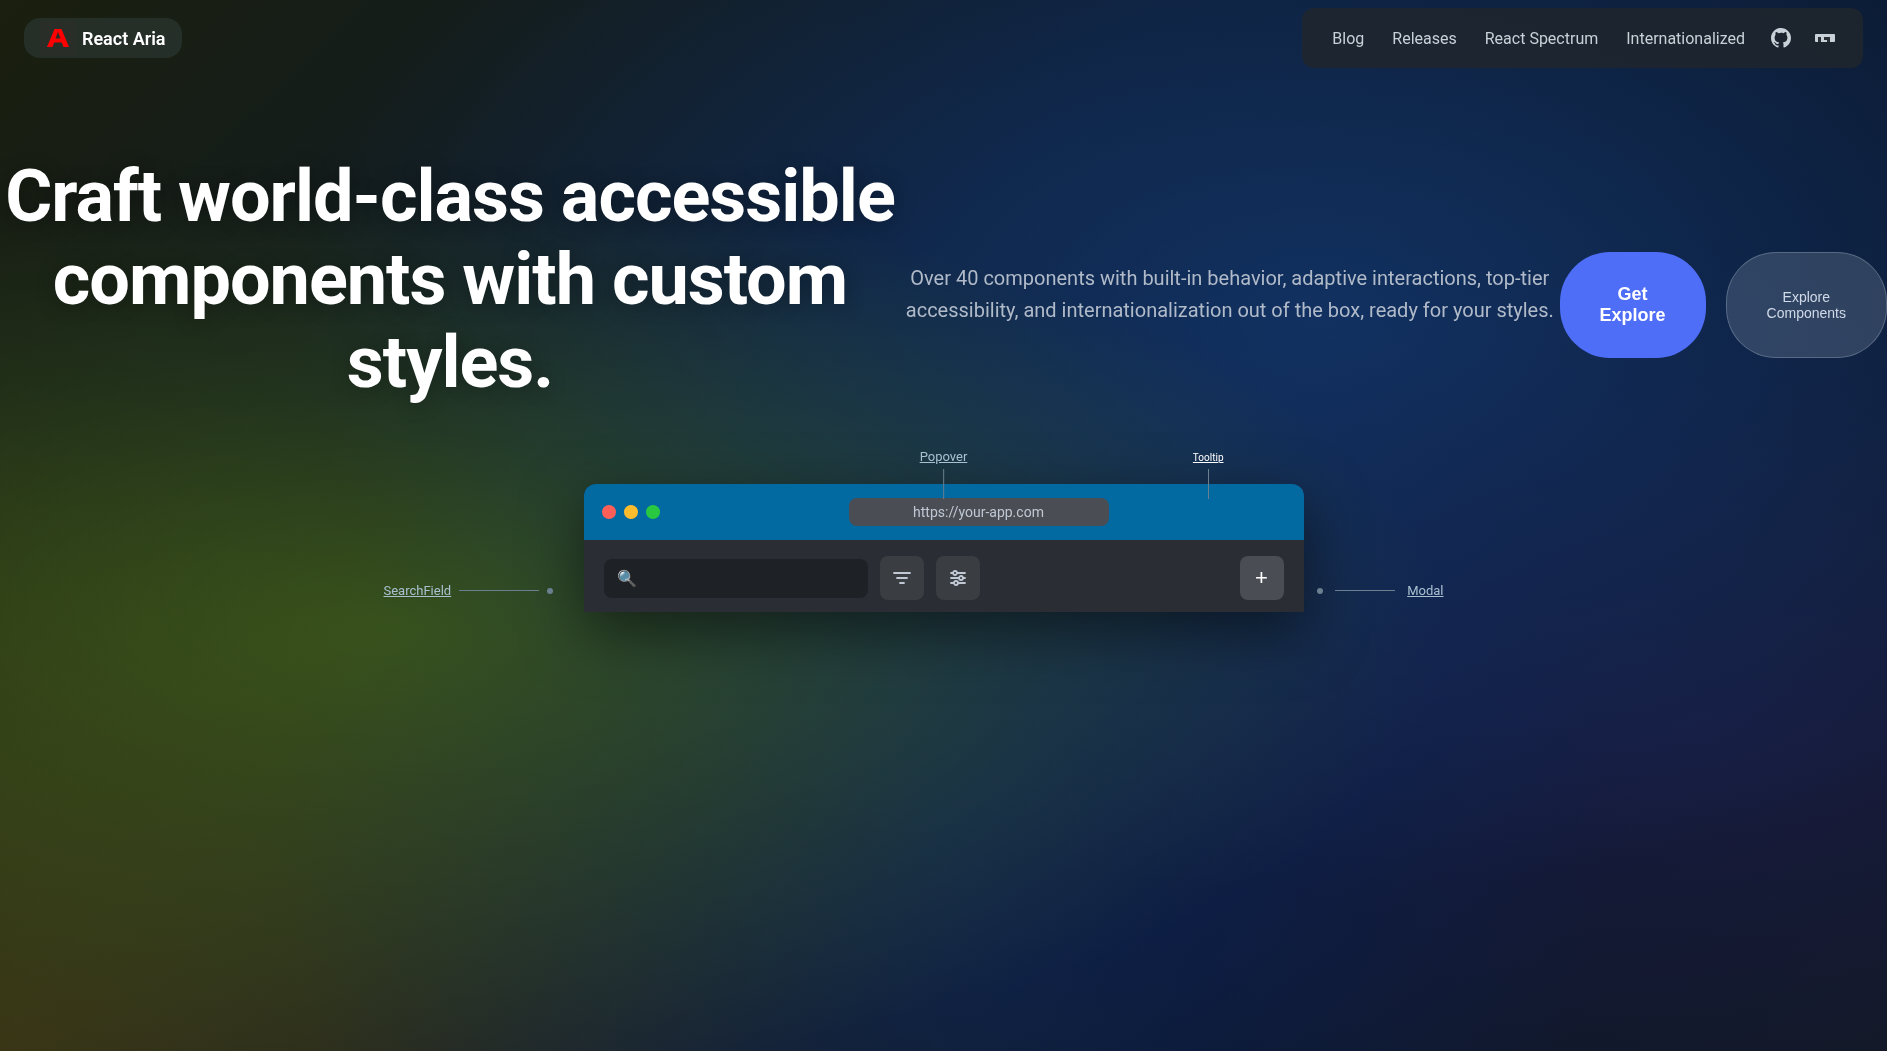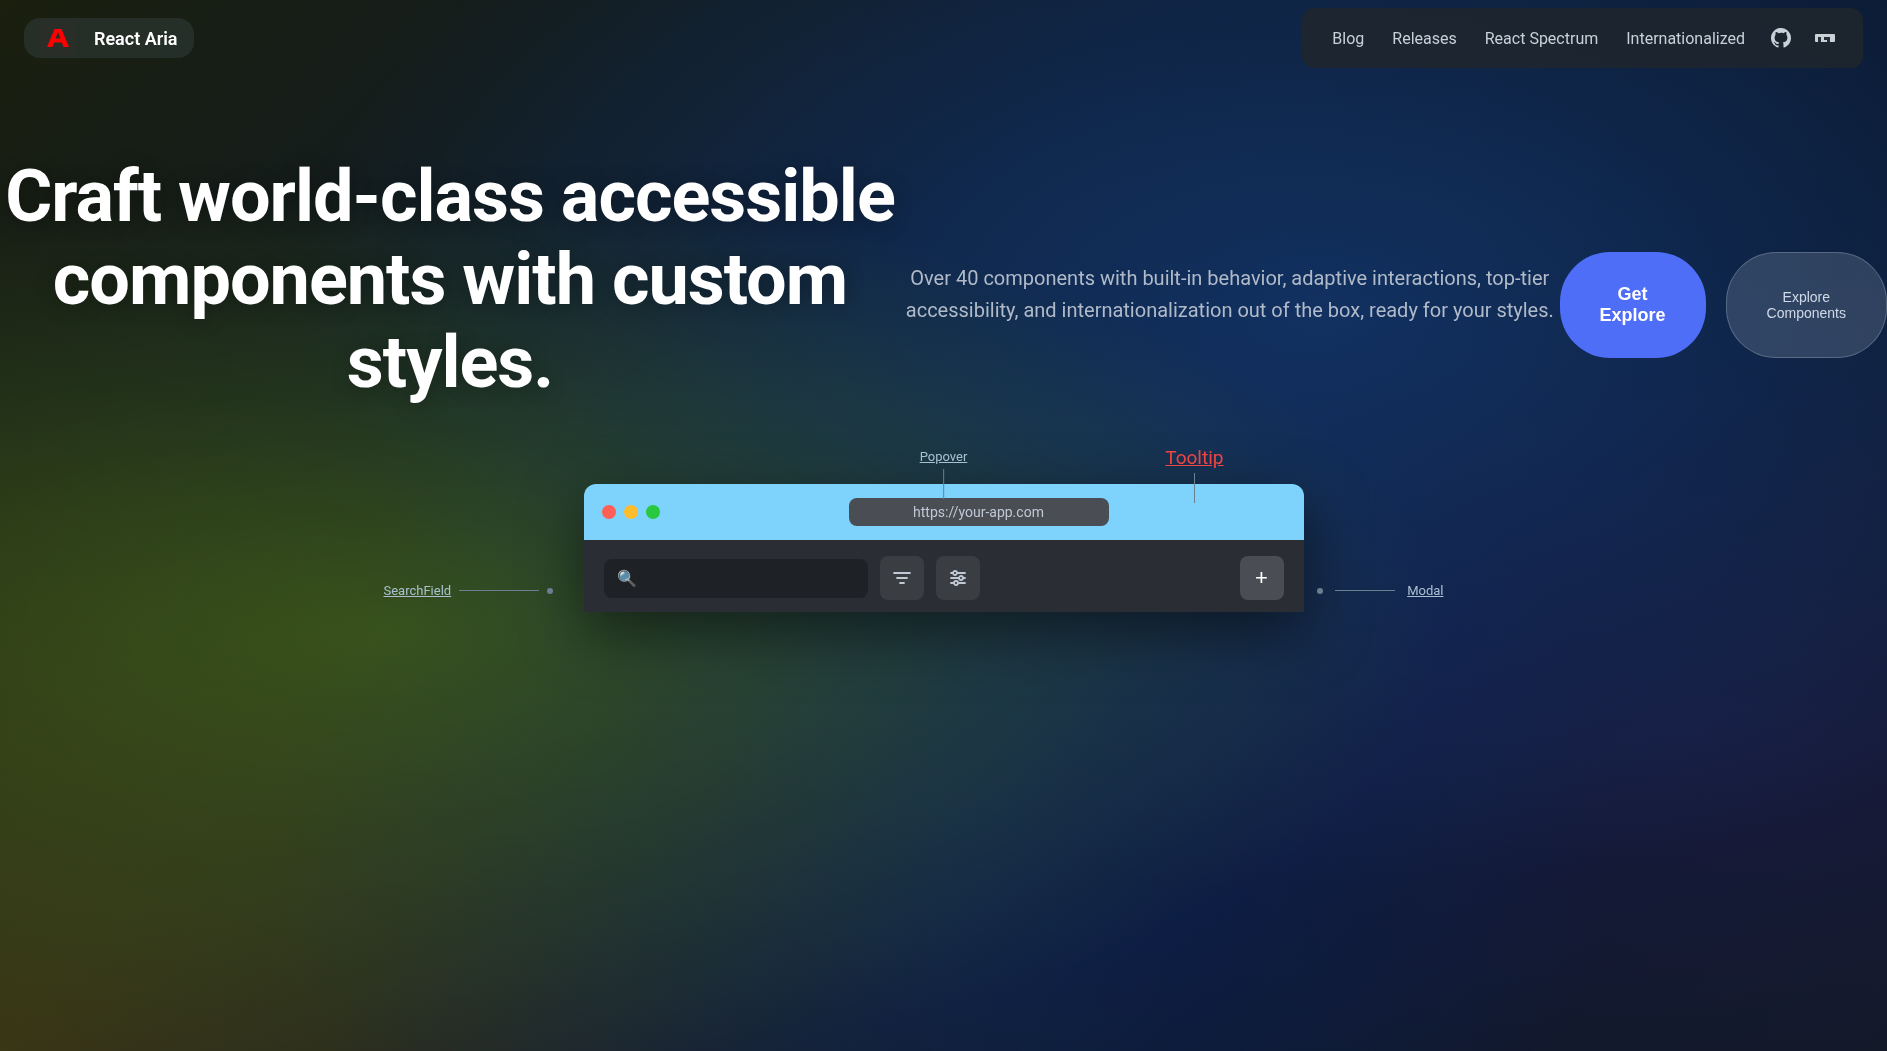--- a/index.html
+++ b/index.html
@@ -36,21 +36,21 @@
       display: flex;
       align-items: center;
       justify-content: space-between;
       padding: 0 24px;
       height: 76px;
     }
 
     .nav-logo {
       display: flex;
       align-items: center;
-      gap: 18px;
+      gap: 6px;
       background: rgba(40, 50, 45, 0.85);
       border-radius: 16px;
       padding: 2px 16px;
       cursor: pointer;
     }
 
     .adobe-icon {
       width: 36px;
       height: 36px;
     }
@@ -162,21 +162,21 @@
     }
 
     .browser-mockup {
       background: #2a2d33;
       border-radius: 12px 12px 0 0;
       overflow: hidden;
       box-shadow: 0 20px 60px rgba(0,0,0,0.5);
     }
 
     .browser-titlebar {
-      background: #7dd3fc;
+      background: #0369a1;
       display: flex;
       align-items: center;
       padding: 14px 18px;
       gap: 12px;
     }
 
     .browser-dots {
       display: flex;
       gap: 8px;
     }
@@ -312,21 +312,21 @@
 
 <div class="browser-section">
   <div class="browser-container">
 
     <div style="position:absolute; top:-38px; left:50%; transform:translateX(-50%); text-align:center;">
       <span style="color:#a8c0d0; font-size:13px; text-decoration:underline; cursor:pointer;">Popover</span>
       <div style="width:1px; height:30px; background:#6a8090; margin:4px auto 0;"></div>
     </div>
 
     <div style="position:absolute; top:-38px; right:80px; text-align:center;">
-      <span style="color:#ef4444; font-size:19px; text-decoration:underline; cursor:pointer;">Tooltip</span>
+      <span style="color:#ffffff; font-size:10px; text-decoration:underline; cursor:pointer;">Tooltip</span>
       <div style="width:1px; height:30px; background:#6a8090; margin:4px auto 0;"></div>
     </div>
 
     <div class="browser-mockup">
 
       <div class="browser-titlebar">
         <div class="browser-dots">
           <div class="dot dot-red"></div>
           <div class="dot dot-yellow"></div>
           <div class="dot dot-green"></div>

